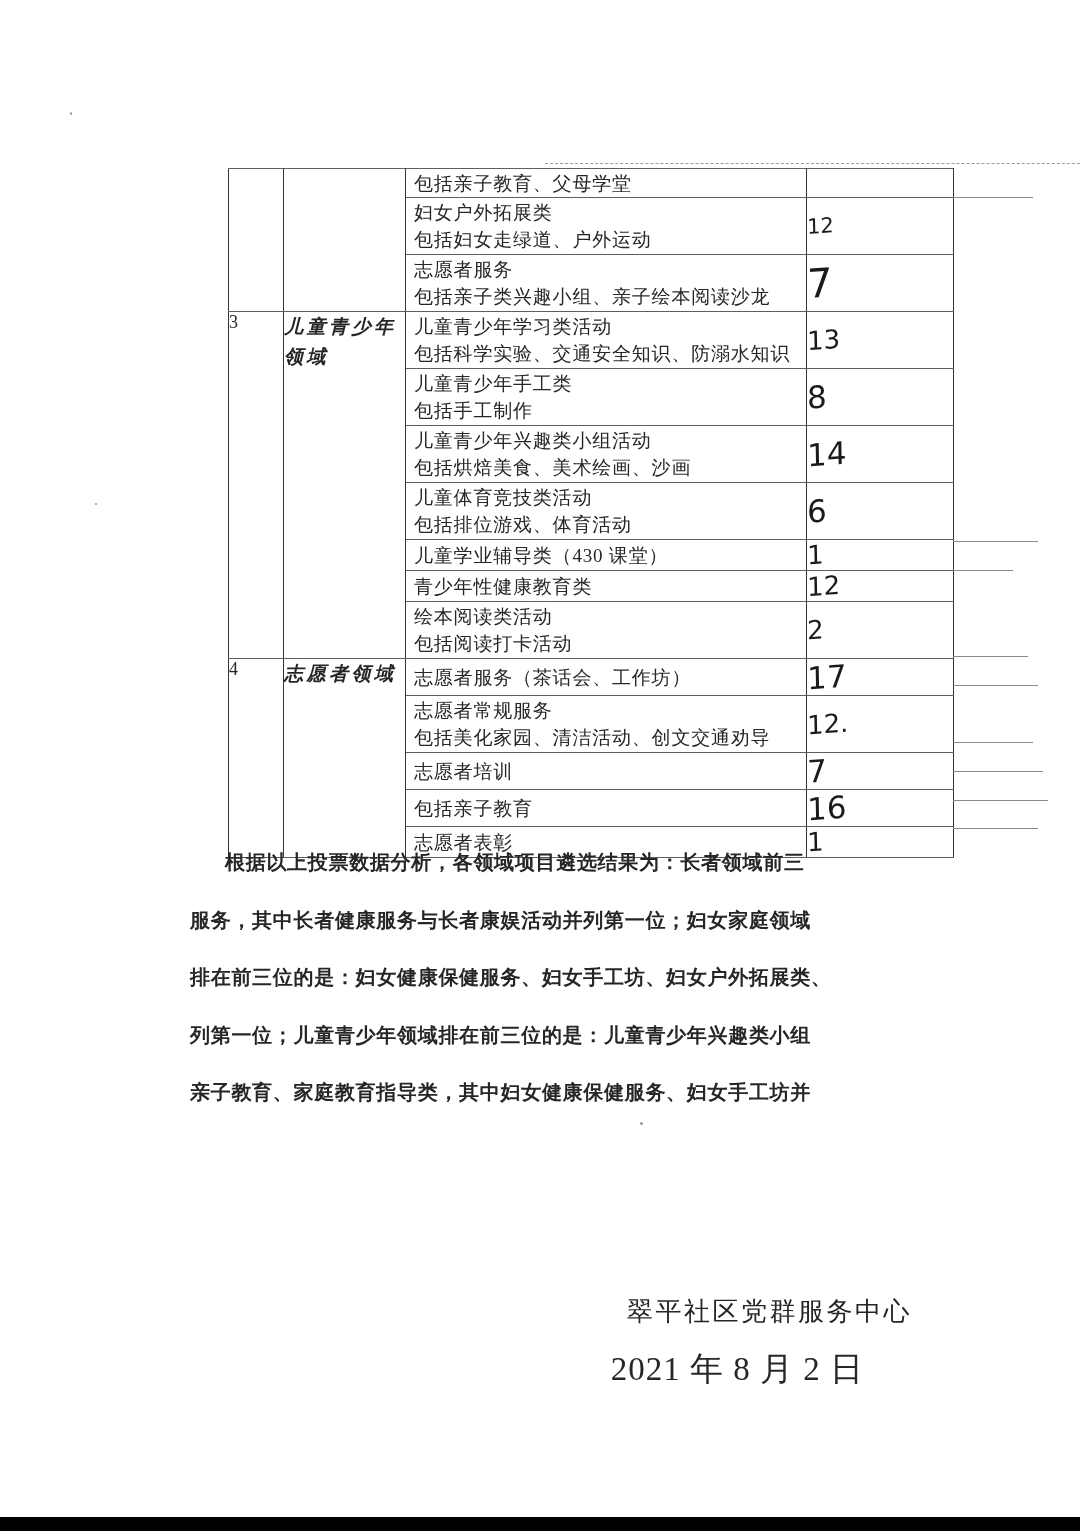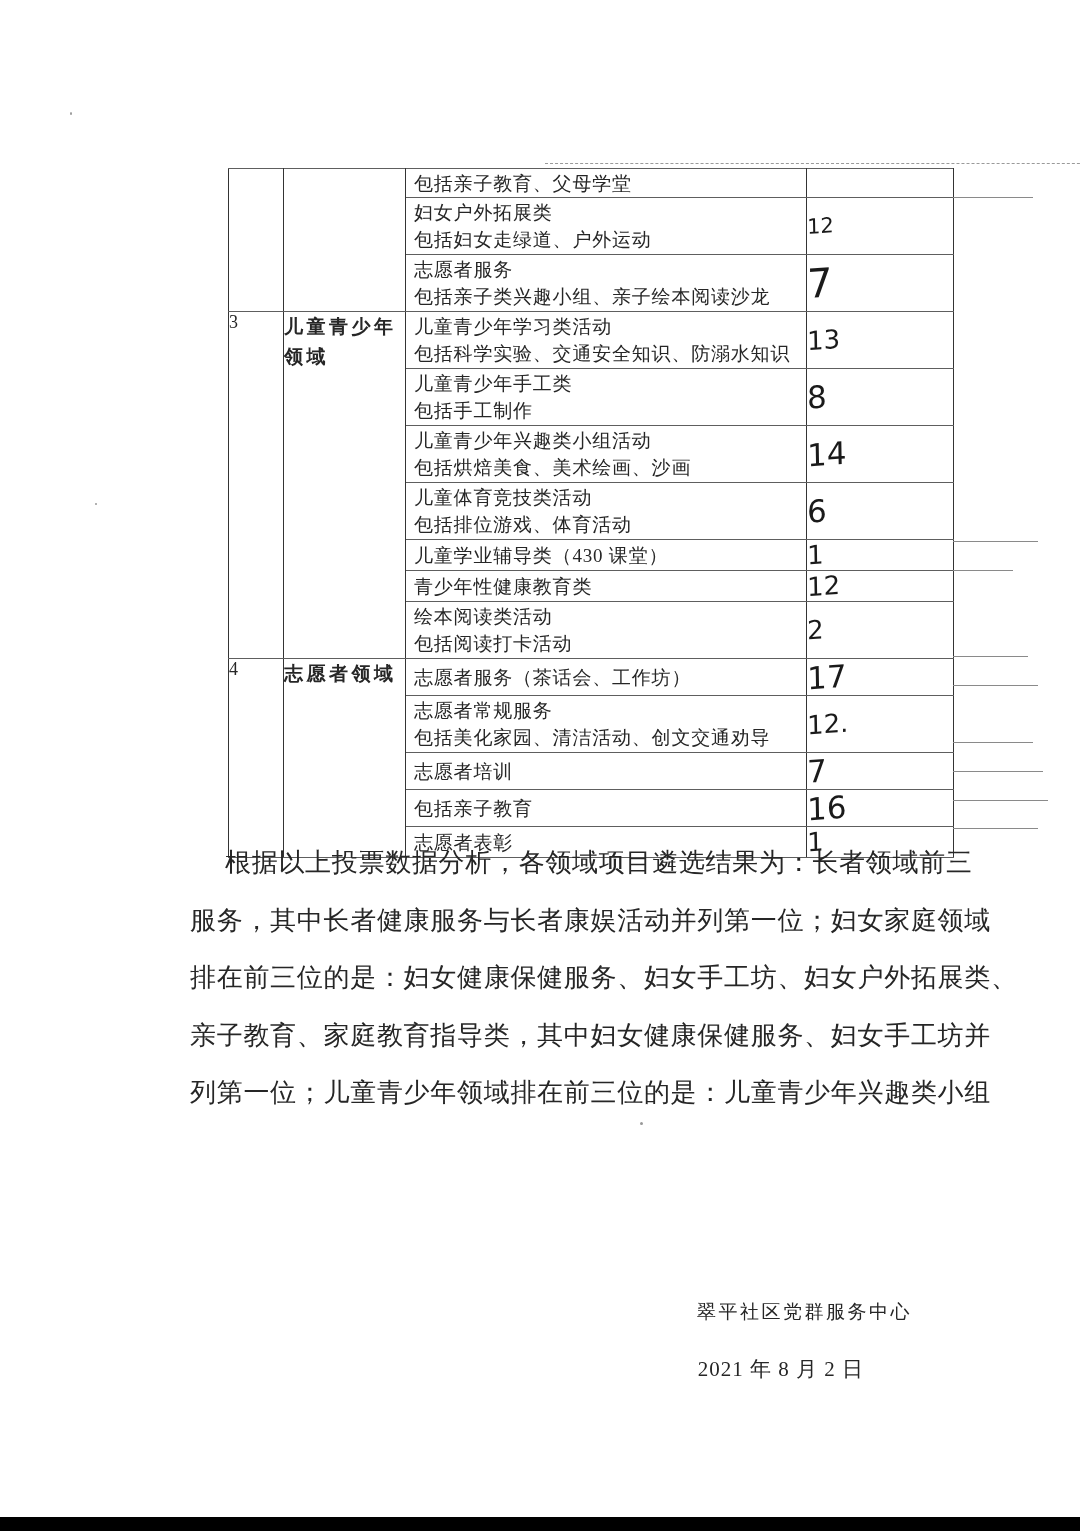--- a/index.html
+++ b/index.html
@@ -47,20 +47,21 @@
   }
   td.domain-cell {
     vertical-align: top;
     padding: 6px 0 0 8px;
     font-weight: bold;
   }
   td.domain-cell .dl {
     line-height: 30px;
     letter-spacing: 3.5px;
     white-space: nowrap;
+    font-style: italic;
   }
   td.item-cell {
     vertical-align: middle;
     padding-left: 10px;
   }
   td.item-cell .cl {
     line-height: 27px;
     letter-spacing: 0.8px;
     white-space: nowrap;
     margin-left: 8px;
@@ -83,41 +84,42 @@
   
   .analysis {
     position: absolute;
     left: 190px;
     top: 834px;
     width: 770px;
   }
   .analysis .pline {
     height: 57.5px;
     line-height: 57.5px;
-    font-size: 26px;
+    font-size: 20px;
     letter-spacing: 0.7px;
     white-space: nowrap;
+    font-weight: bold;
   }
   .analysis .pline.indent { padding-left: 35px; }
 
   
   .signature {
     position: absolute;
     top: 1295px;
     right: 168px;
-    font-size: 19px;
+    font-size: 26px;
     letter-spacing: 2.5px;
     line-height: 34px;
     white-space: nowrap;
   }
   .date-line {
     position: absolute;
     top: 1352px;
     right: 216px;
-    font-size: 21px;
+    font-size: 33px;
     letter-spacing: 1px;
     line-height: 34px;
     white-space: nowrap;
   }
 
   
   .artifact-line {
     position: absolute;
     height: 1px;
     background: #8a8a8a;
@@ -281,22 +283,22 @@
   <div class="artifact-line" style="left:953px; top:685px; width:85px;"></div>
   <div class="artifact-line" style="left:953px; top:742px; width:80px;"></div>
   <div class="artifact-line" style="left:953px; top:771px; width:90px;"></div>
   <div class="artifact-line" style="left:953px; top:800px; width:95px;"></div>
   <div class="artifact-line" style="left:953px; top:828px; width:85px;"></div>
 
   <div class="analysis">
     <div class="pline indent">根据以上投票数据分析，各领域项目遴选结果为：长者领域前三</div>
     <div class="pline">服务，其中长者健康服务与长者康娱活动并列第一位；妇女家庭领域</div>
     <div class="pline">排在前三位的是：妇女健康保健服务、妇女手工坊、妇女户外拓展类、</div>
+    <div class="pline">列第一位；儿童青少年领域排在前三位的是：儿童青少年兴趣类小组</div>
     <div class="pline">亲子教育、家庭教育指导类，其中妇女健康保健服务、妇女手工坊并</div>
-    <div class="pline">列第一位；儿童青少年领域排在前三位的是：儿童青少年兴趣类小组</div>
   </div>
 
   <div class="signature">翠平社区党群服务中心</div>
   <div class="date-line">2021 年 8 月 2 日</div>
 
   <div class="speck" style="left:70px; top:112px; width:2px; height:3px;"></div>
   <div class="speck" style="left:95px; top:503px; width:2px; height:2px;"></div>
   <div class="speck" style="left:640px; top:1122px; width:3px; height:3px;"></div>
 
   <div class="bottom-bar"></div>

